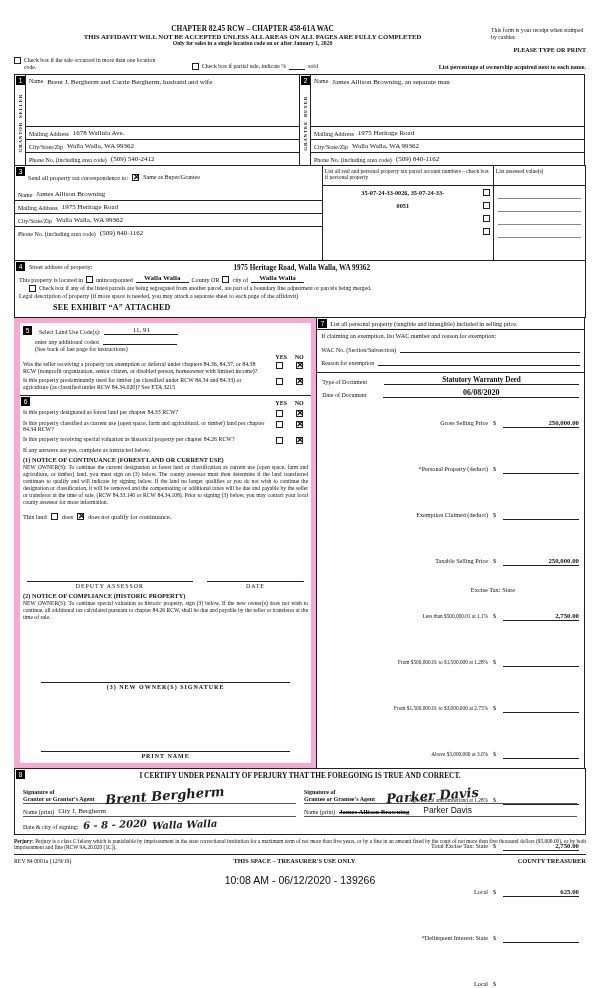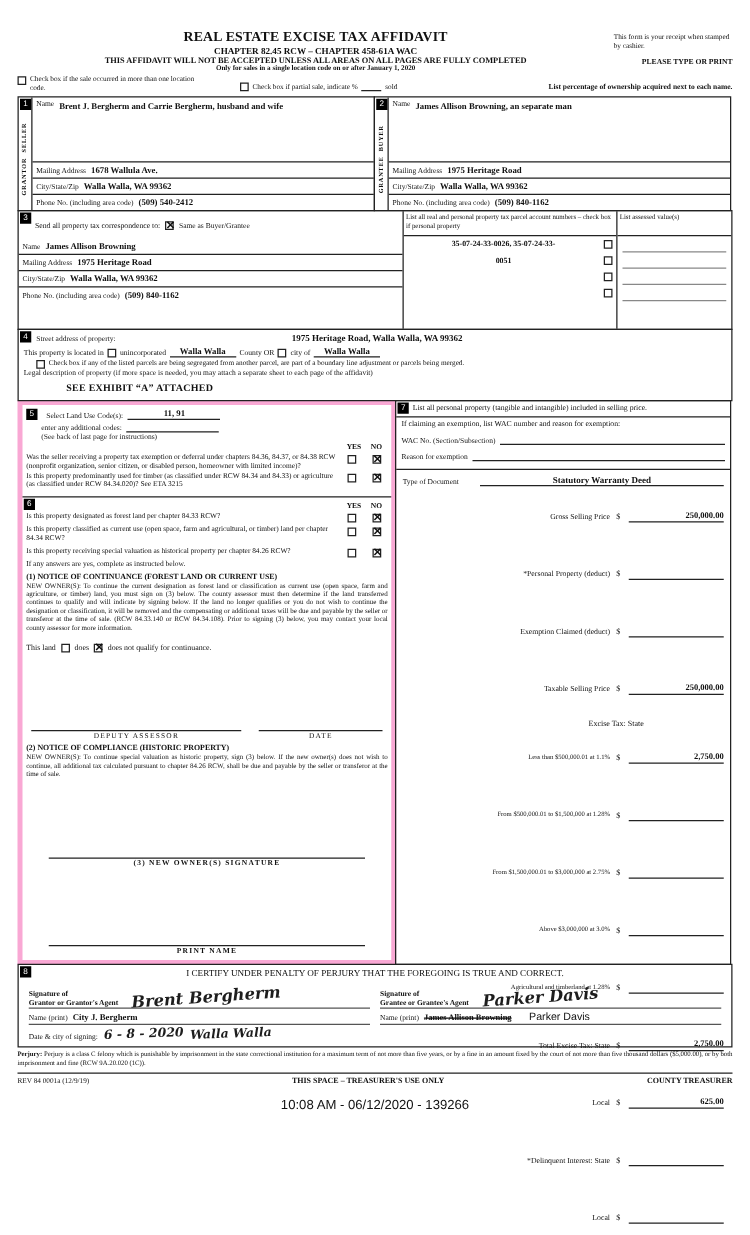--- a/index.html
+++ b/index.html
@@ -9,21 +9,21 @@
     position:relative;overflow:hidden}
   .badge{position:absolute;top:1px;left:1px;background:#000;color:#fff;width:9px;height:9px;
     font-size:6.5px;display:flex;align-items:center;justify-content:center;
     font-family:"Liberation Sans",sans-serif;z-index:2}
   .badge-inline{position:static;display:inline-flex;flex:none;margin-right:3px}
   .cb{display:inline-block;width:7px;height:7px;border:1px solid #222;position:relative;
     vertical-align:-1px;flex:none;background:#fff}
   .cb.checked::before{content:"✕";position:absolute;left:-0.5px;top:-2px;font-size:9px;
     line-height:1;font-weight:bold;color:#111}
   .ul{display:inline-block;border-bottom:1px solid #222;height:9px;line-height:9px;text-align:center}
-  .fv{font-weight:bold;font-size:7px}
+  .fv{font-weight:normal;font-size:7px}
   .fl{font-size:6px}
   
   .hdr{display:flex;align-items:flex-start;margin-bottom:3px}
   .dept{width:120px;display:flex;gap:3px;align-items:center}
   .dept-text{font-size:6px;line-height:1.05}
   .dept-rev{font-size:13px;font-weight:bold;letter-spacing:.2px;line-height:1}
   .dept-sub{font-style:italic;font-size:6px}
   .titles{flex:1;text-align:center}
   .title{font-size:11px;font-weight:bold;letter-spacing:.2px}
   .chapter{font-size:7.3px;font-weight:bold}
@@ -54,30 +54,30 @@
   .s3send{padding:3px 3px 2px 13px;display:flex;align-items:center;gap:4px;font-size:6.2px;min-height:22px}
   .s3colM{width:30%;border-right:1px solid #222;display:flex;flex-direction:column}
   .s3mh{font-size:5.5px;line-height:1.15;padding:2px 2px;border-bottom:1px solid #222;min-height:20px}
   .prow{display:flex;align-items:center;padding:1px 3px;gap:3px;min-height:13px}
   .ptext{flex:1;font-weight:bold;font-size:6.3px;text-align:center}
   .s3colR{width:16%;display:flex;flex-direction:column}
   .arow{border-bottom:1px solid #888;min-height:13px;margin:0 4px}
   .arow:first-of-type{margin-top:0}
   
   .s4{margin-top:-1px;border:1px solid #222;position:relative;padding:2px 4px 3px 4px}
-  .s4row{display:flex;gap:2px;align-items:flex-end;margin:1px 0}
+  .s4row{display:flex;gap:2px;margin:1px 0}
   .s4street{flex:1;text-align:center;font-weight:bold;font-size:7.2px}
   .located{display:flex;gap:3px;align-items:flex-end;font-size:6.1px;margin:2px 0}
   .cval{font-weight:bold;font-size:7px;border-bottom:1px solid #222;padding:0 8px}
   .seg{display:flex;gap:3px;align-items:flex-start;font-size:5.8px;margin:2px 0 1px 10px}
   .legal{font-size:6px;margin:1px 0}
   .exhibit{font-weight:bold;font-size:8px;margin:4px 0 2px 34px;letter-spacing:.2px}
   
   .cols{display:flex;margin-top:-1px;height:452px}
-  .colL{width:53%;border:4px solid #f9a8d4;display:flex;flex-direction:column}
+  .colL{width:53%;border:6px solid #f9a8d4;display:flex;flex-direction:column}
   .colR{width:47%;border:1px solid #222;margin-left:-1px;display:flex;flex-direction:column}
   .s5{padding:2px 3px 3px;border-bottom:1px solid #222;position:relative}
   .s5 .row{display:flex;gap:4px;align-items:flex-end;margin:1px 0}
   .qhead{display:flex;justify-content:flex-end;font-size:6px;font-weight:bold;margin:2px 0 1px}
   .qy,.qn{width:18px;text-align:center}
   .q{display:flex;gap:2px;margin:1.5px 0;align-items:flex-start}
   .qt{flex:1;font-size:5.9px;line-height:1.18}
   .qc{width:18px;display:flex;align-items:center;justify-content:center;padding-top:1px}
   .s6{flex:1;padding:2px 3px 4px;position:relative;display:flex;flex-direction:column}
   .ntitle{font-weight:bold;font-size:6.3px;margin-top:3px}
@@ -103,21 +103,21 @@
   .trl{flex:1;text-align:right;font-size:6.2px;padding-right:5px}
   .trl.sm{font-size:5.3px}
   .trd{width:10px;font-size:6.5px}
   .trv{width:76px;border-bottom:1px solid #222;text-align:right;font-weight:bold;
     font-size:6.8px;height:10px;line-height:10px}
   .trv.big{font-size:7.4px}
   .excise-hdr{text-align:right;margin-right:64px;font-size:6.4px;margin-top:2px}
   .minnote{text-align:center;font-weight:bold;font-size:6px;margin-top:3px}
   
   .s8{margin-top:-1px;border:1px solid #222;position:relative}
-  .certify{text-align:center;font-weight:normal;font-size:7.3px;padding:2px 0 1px}
+  .certify{text-align:center;font-weight:bold;font-size:7.3px;padding:2px 0 1px}
   .siggrid{display:flex;padding:1px 4px 3px}
   .sigcol{width:50%;padding:0 4px;display:flex;flex-direction:column}
   .sigarea{display:flex;align-items:flex-end;border-bottom:1px solid #555;min-height:22px;position:relative}
   .siglabel{font-size:6px;font-weight:bold;line-height:1.12;width:82px;flex:none}
   .hand{font-family:"DejaVu Serif",serif;font-style:italic;font-weight:bold;font-size:13px;
     color:#1d1d1d;transform:rotate(-4deg);display:inline-block;white-space:nowrap}
   .hand.sm{font-size:10px;transform:rotate(-2deg)}
   .nrow{display:flex;gap:4px;align-items:flex-end;border-bottom:1px solid #555;min-height:13px;padding:1px 0}
   .drow{display:flex;gap:5px;align-items:flex-end;min-height:14px;padding:1px 0}
   .struck{font-weight:bold;font-size:6.8px;text-decoration:line-through}
@@ -132,21 +132,20 @@
   .ctreas{font-weight:bold;font-size:6.4px}
   .stamp{text-align:center;font-family:"Liberation Sans",sans-serif;font-size:10.5px;margin-top:10px;color:#111}
 </style>
 </head>
 <body>
 
 <div class="page">
 
   <div class="hdr">
     <div class="titles">
-      <div class="title">REAL ESTATE EXCISE TAX AFFIDAVIT</div>
       <div class="chapter">CHAPTER 82.45 RCW – CHAPTER 458-61A WAC</div>
       <div class="warning">THIS AFFIDAVIT WILL NOT BE ACCEPTED UNLESS ALL AREAS ON ALL PAGES ARE FULLY COMPLETED</div>
       <div class="only">Only for sales in a single location code on or after January 1, 2020</div>
     </div>
     <div class="receipt">
       <div>This form is your receipt when stamped by cashier.</div>
       <div class="type-print">PLEASE TYPE OR PRINT</div>
     </div>
   </div>
 
@@ -406,20 +405,24 @@
         <div class="exrow">
           <span class="fl">Reason for exemption</span>
           <span class="ul"></span>
         </div>
       </div>
 
       <div class="sDoc">
         <div class="docrow">
           <span class="fl">Type of Document</span>
           <span class="docval">Statutory Warranty Deed</span>
+        </div>
+        <div class="docrow">
+          <span class="fl">Date of Document</span>
+          <span class="docval big">06/08/2020</span>
         </div>
 
         <div class="taxrow">
           <span class="trl">Gross Selling Price</span>
           <span class="trd">$</span>
           <span class="trv">250,000.00</span>
         </div>
         <div class="taxrow">
           <span class="trl">*Personal Property (deduct)</span>
           <span class="trd">$</span>

